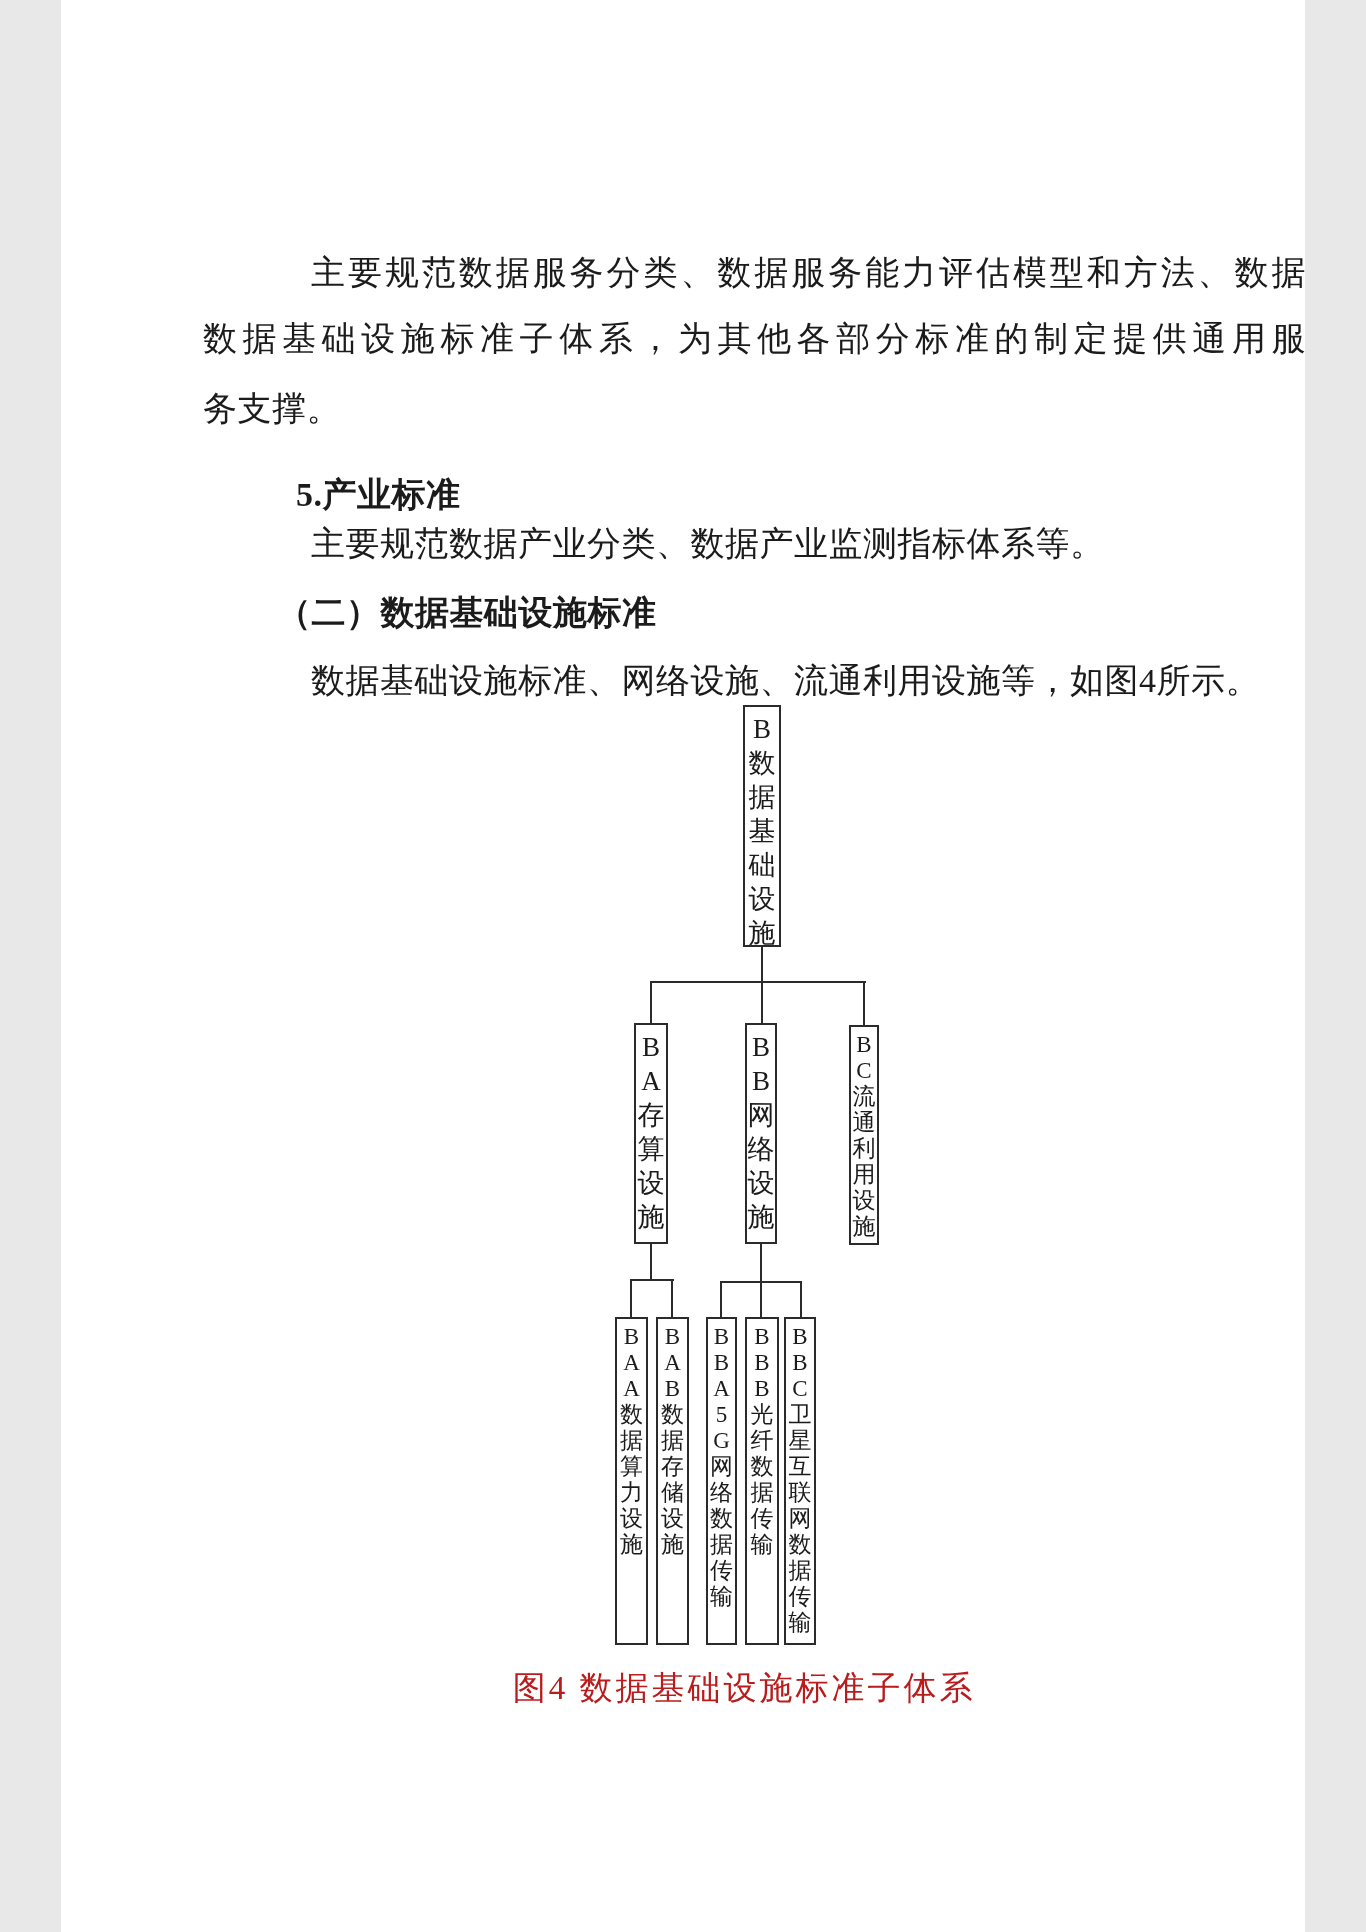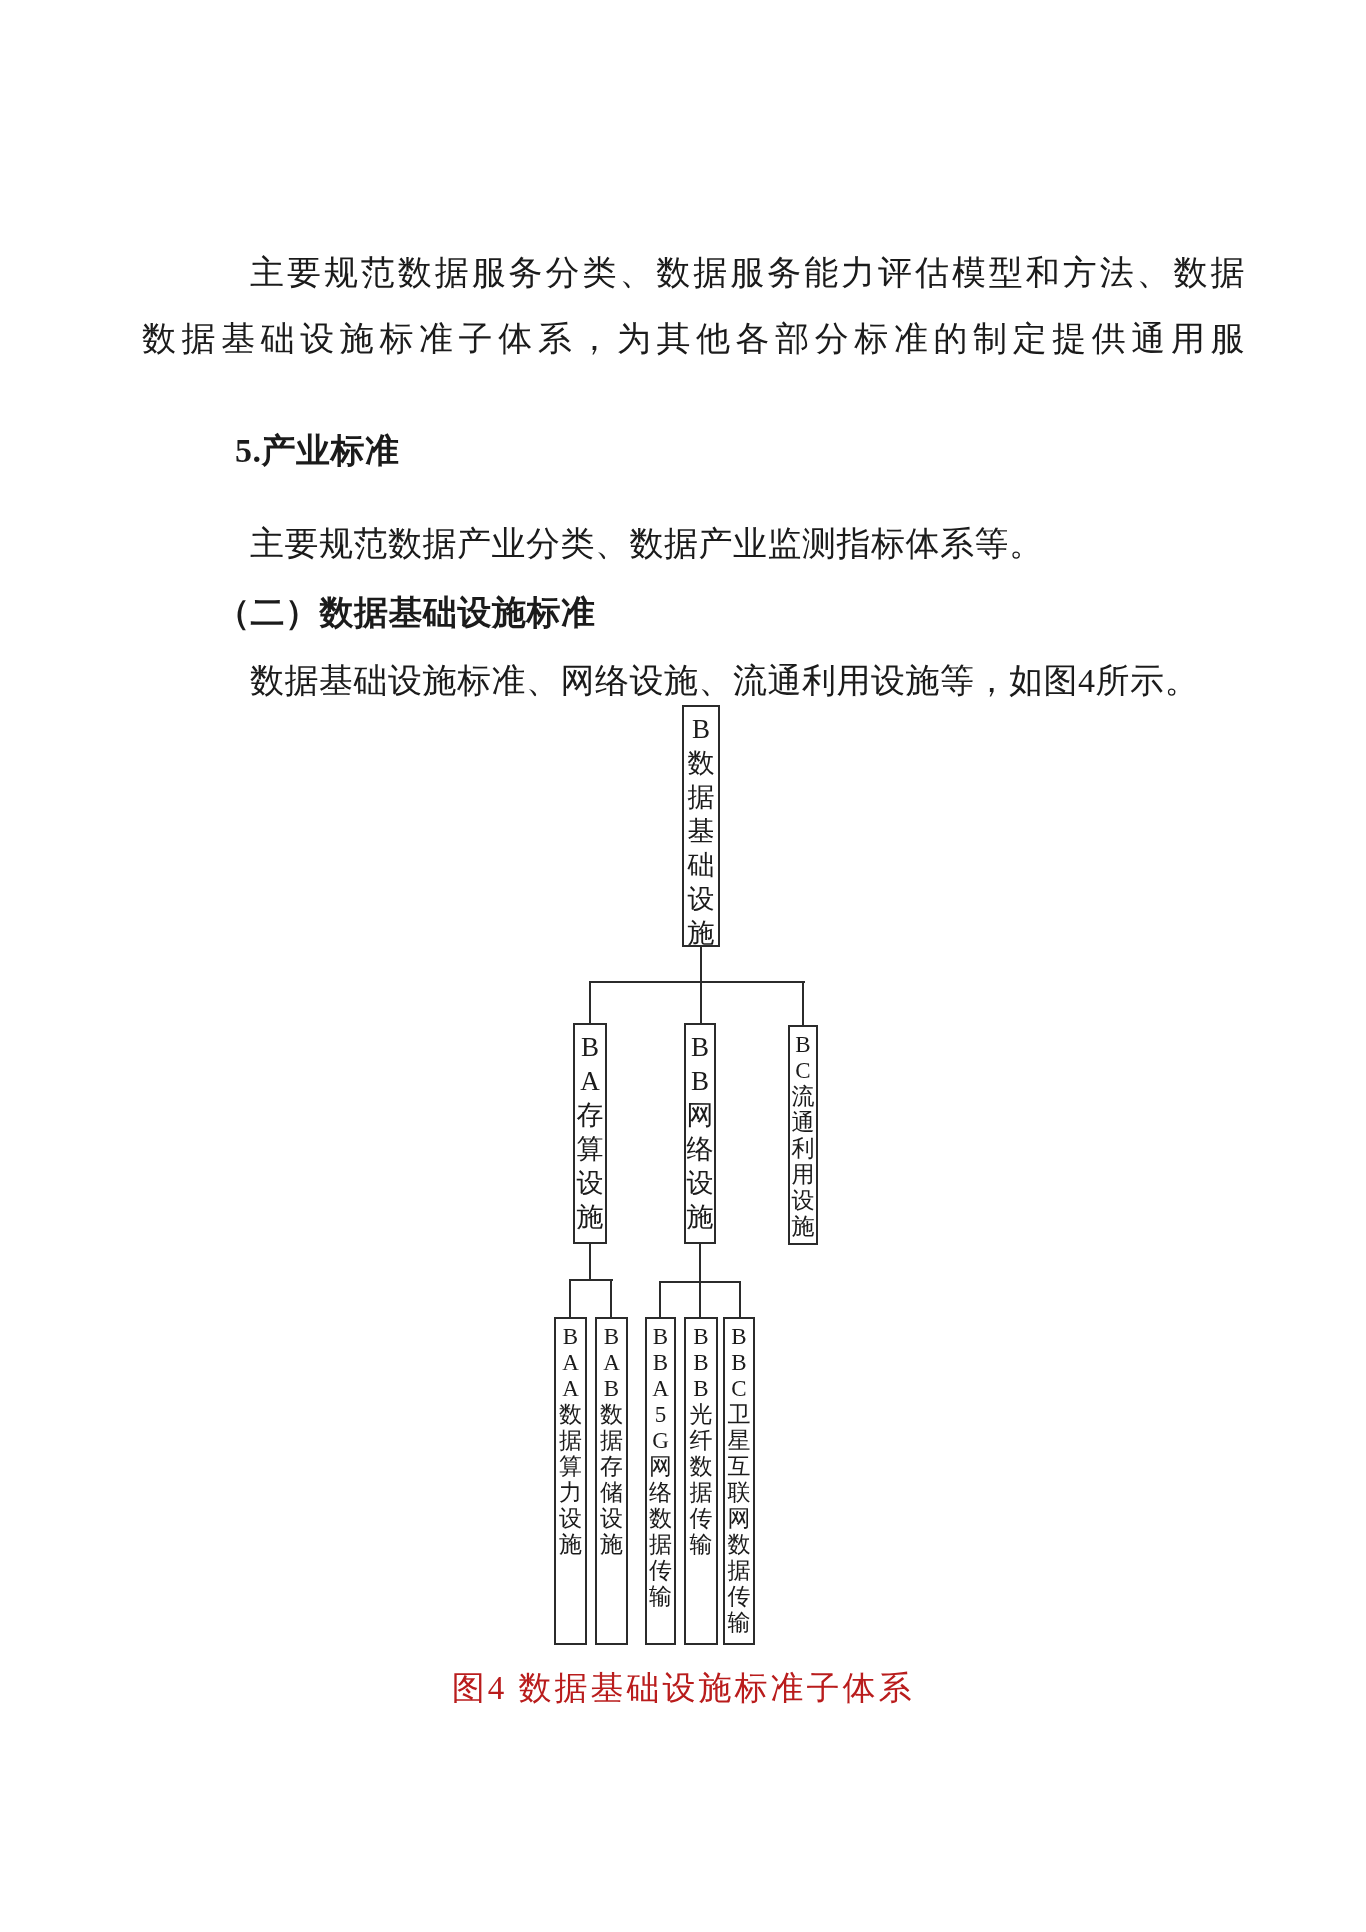--- a/index.html
+++ b/index.html
@@ -3,21 +3,21 @@
 <meta charset="utf-8">
 <style>
   html, body {
     margin: 0;
     padding: 0;
     background: #e8e8e8;
     font-family: "Liberation Serif", "DejaVu Serif", serif;
   }
   #page {
     position: relative;
-    width: 1366px;
+    width: 1244px;
     height: 1932px;
     margin: 0 auto;
     background: #ffffff;
     overflow: hidden;
     color: #1b1b1b;
   }
   .bodyline {
     position: absolute;
     left: 142px;
     width: 1103px;
@@ -70,22 +70,23 @@
     background: #2b2b2b;
   }
 </style>
 </head>
 <body>
 
 <div id="page">
 
   <div class="bodyline just indent" style="top:250px">主要规范数据服务分类、数据服务能力评估模型和方法、数据</div>
   <div class="bodyline just" style="top:316px">数据基础设施标准子体系，为其他各部分标准的制定提供通用服</div>
-
-  <div class="bodyline heading indent-h" style="top:428px">5.产业标准</div>
+  <div class="bodyline" style="top:386px">务支撑。</div>
+
+  <div class="bodyline heading indent-h" style="top:472px">5.产业标准</div>
 
   <div class="bodyline indent" style="top:521px">主要规范数据产业分类、数据产业监测指标体系等。</div>
 
   <div class="bodyline heading indent-h2" style="top:590px">（二）数据基础设施标准</div>
 
   <div class="bodyline indent" style="top:658px">数据基础设施标准、网络设施、流通利用设施等，如图4所示。</div>
 
   <div class="vbox v-lg vtext" style="left:682px; top:705px; width:38px; height:242px">
       <span class="vchar">B</span>
       <span class="vchar">数</span>

